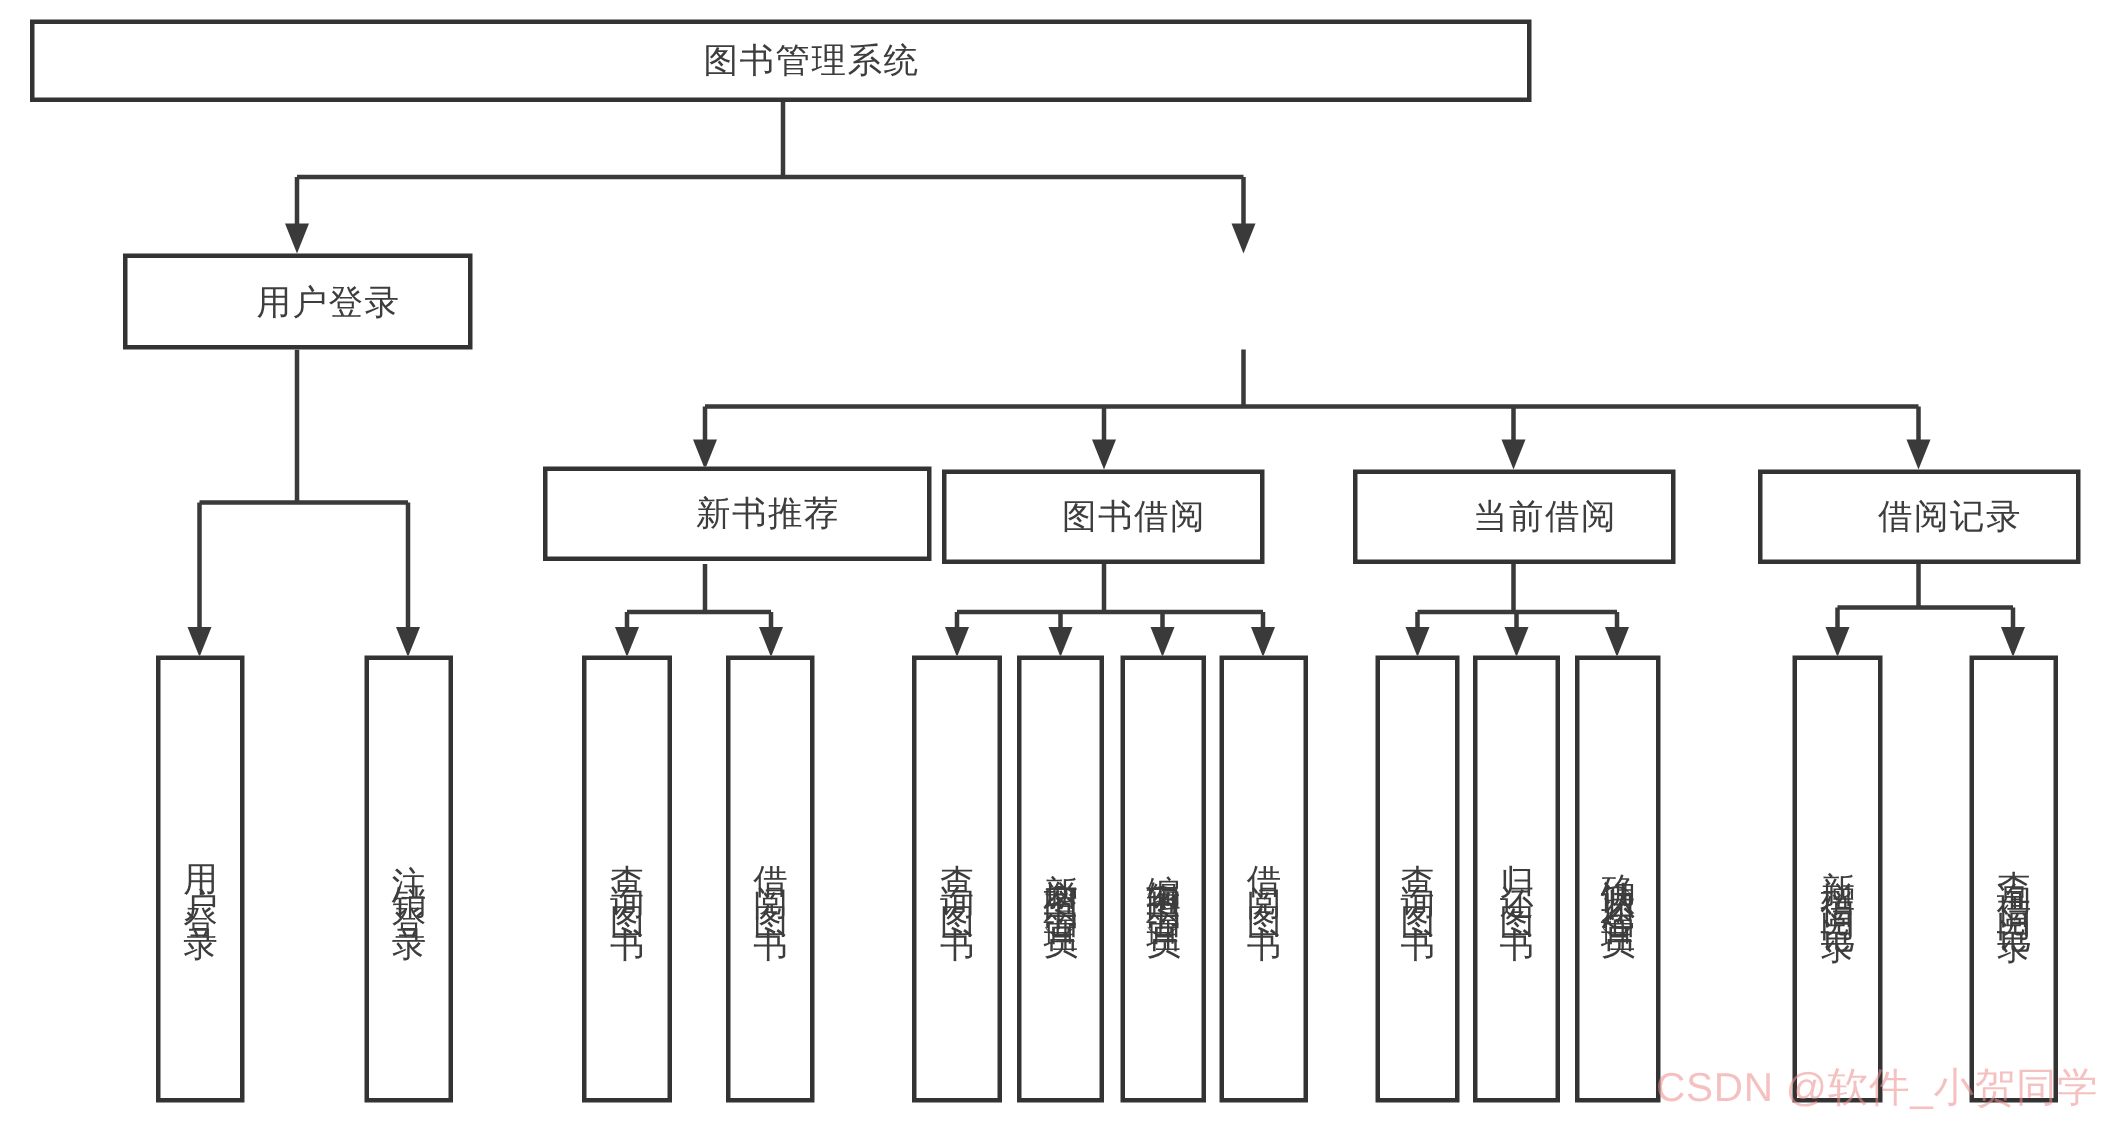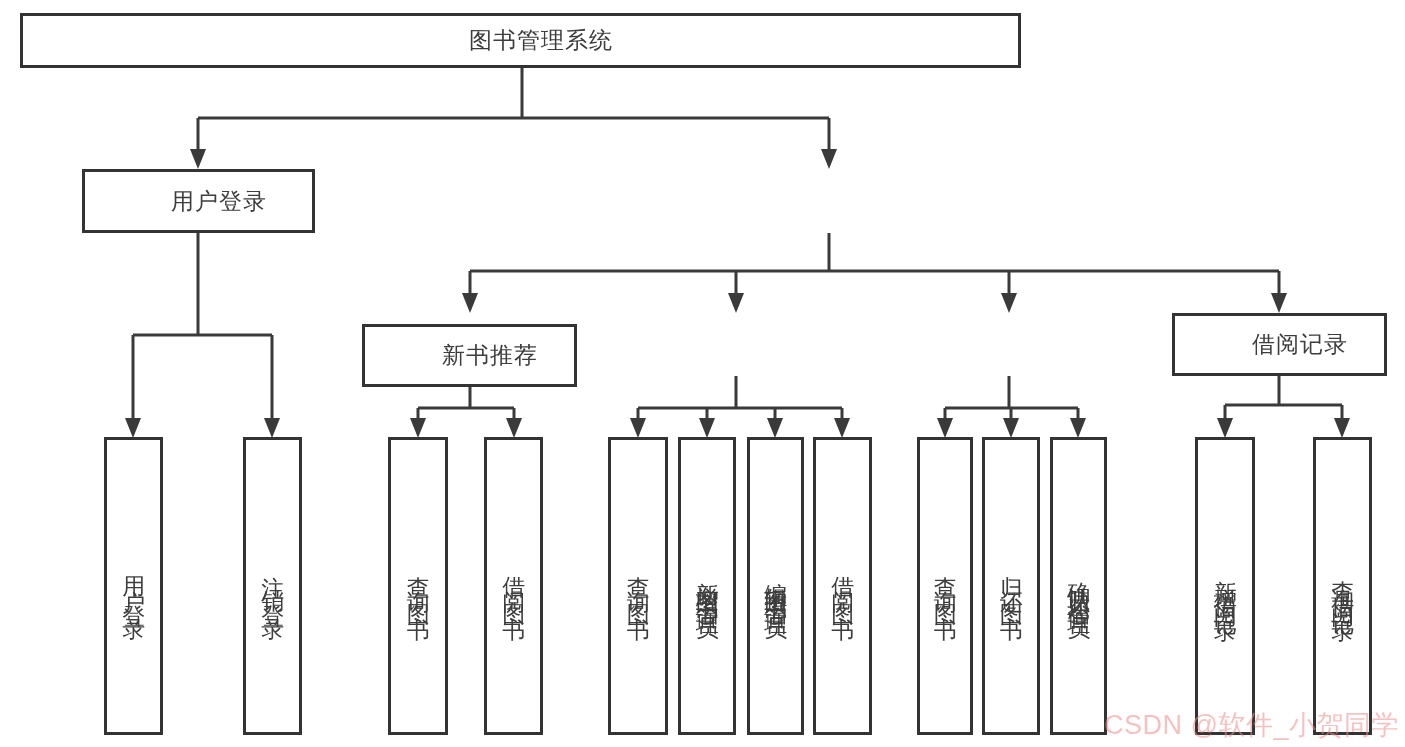--- a/index.html
+++ b/index.html
@@ -82,22 +82,28 @@
   </svg>
 
   <div class="node h-node" style="left:20px; top:13px; width:1001px; height:55px;">
     <span>图书管理系统</span>
   </div>
 
   <div class="node h-node" style="left:82px; top:169px; width:233px; height:64px;">
     <span>用户登录</span>
   </div>
 
-  <div class="node h-node" style="left:362px; top:324px; width:215px; height:63px;">
+  <div class="node h-node" style="left:362px; top:311px; width:259px; height:63px;">
     <span>新书推荐</span>
+  </div>
+  <div class="node h-node" style="left:628px; top:313px; width:215px; height:63px;">
+    <span>图书借阅</span>
+  </div>
+  <div class="node h-node" style="left:902px; top:313px; width:215px; height:63px;">
+    <span>当前借阅</span>
   </div>
   <div class="node h-node" style="left:1172px; top:313px; width:215px; height:63px;">
     <span>借阅记录</span>
   </div>
 
   <div class="node" style="left:104px; top:437px; width:59px; height:298px;">
     <span class="leaf-label" style="letter-spacing: 14px;">用户登录</span>
   </div>
   <div class="node" style="left:243px; top:437px; width:59px; height:298px;">
     <span class="leaf-label" style="letter-spacing: 14px;">注销登录</span>

